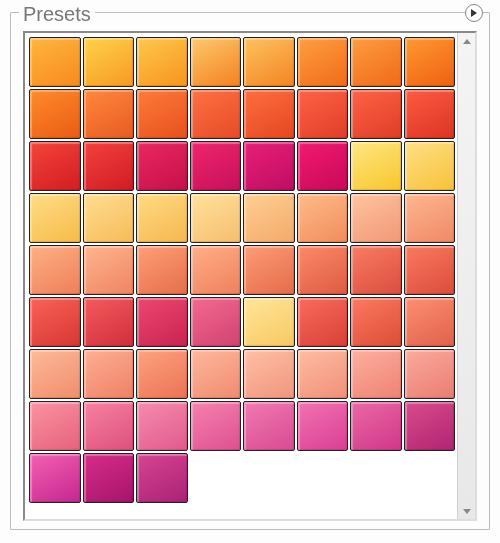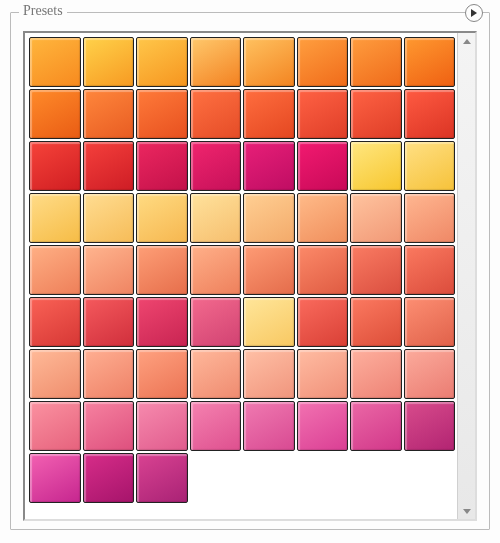--- a/index.html
+++ b/index.html
@@ -17,23 +17,22 @@
     border: 1px solid #bbb;
     border-radius: 1px;
     height: 518px;
   }
   .legend {
     position: absolute;
     top: -10px;
     left: 8px;
     padding: 0 4px;
     background: #fdfdfd;
-    font-size: 14px;
+    font-size: 20px;
     color: #777;
-    font-family: Liberation Serif, serif;
   }
   .flyout-btn {
     position: absolute;
     top: -9px;
     right: 6px;
     width: 18px; height: 18px;
     border-radius: 50%;
     border: 1px solid #888;
     background: #fdfdfd;
     display: flex; align-items: center; justify-content: center;

